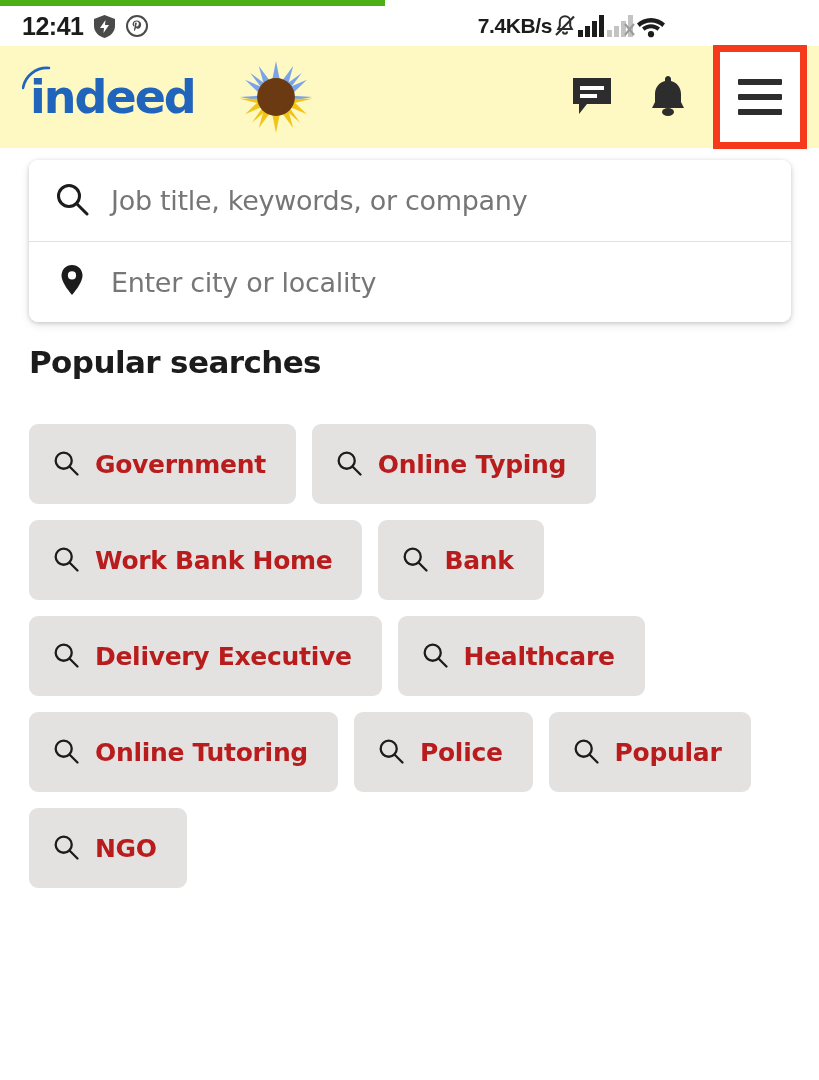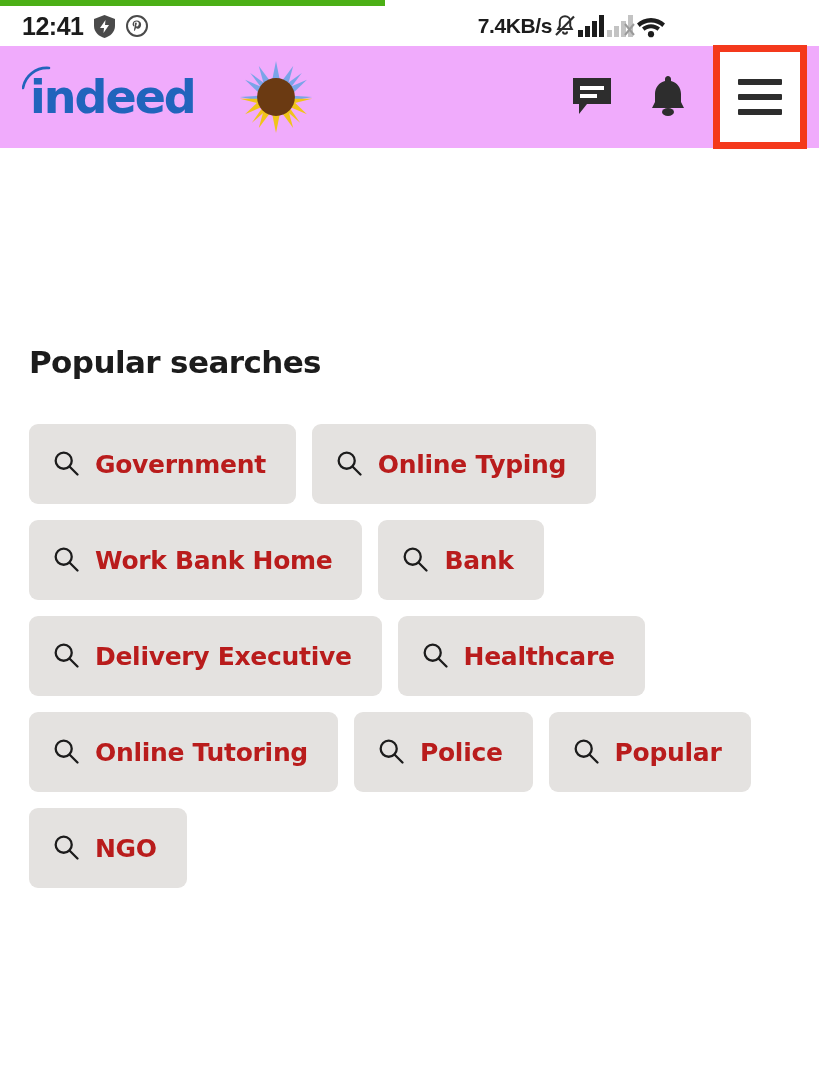--- a/index.html
+++ b/index.html
@@ -69,21 +69,21 @@
   .sicon { display: flex; align-items: center; }
 
   
   .appbar {
     position: absolute;
     top: 46px; left: 0;
     width: 819px;
     height: 102px;
     display: flex;
     align-items: center;
-    background: #f0abfc;
+    background: #fef9c3;
   }
   .brand-wrap {
     display: flex;
     align-items: center;
     gap: 38px;
     padding-left: 30px;
   }
   .logo-indeed {
     position: relative;
     font-size: 46px;
@@ -327,20 +327,40 @@
           <span class="hamburger">
             <span></span>
               <span></span>
               <span></span>
           </span>
         </button>
       </div>
     </div>
   </div>
 
+  <div class="search-card">
+    <div class="search-row">
+      <span>
+        <svg width="34" height="34" viewBox="0 0 34 34">
+          <circle cx="14" cy="14" r="10.5" fill="none" stroke="#1c1c1c" stroke-width="3"></circle>
+          <line x1="21.5" y1="21.5" x2="32" y2="32" stroke="#1c1c1c" stroke-width="3" stroke-linecap="round"></line>
+        </svg>
+      </span>
+      <span class="search-ph">Job title, keywords, or company</span>
+    </div>
+    <div class="search-row">
+      <span>
+        <svg width="34" height="34" viewBox="0 0 34 34">
+          <path d="M17 2 C11 2 6.5 6.6 6.5 12.6 C6.5 20.5 17 32 17 32 C17 32 27.5 20.5 27.5 12.6 C27.5 6.6 23 2 17 2 Z" fill="#1c1c1c"></path>
+          <circle cx="17" cy="12.4" r="4.1" fill="#ffffff"></circle>
+        </svg>
+      </span>
+      <span class="search-ph">Enter city or locality</span>
+    </div>
+  </div>
 
   <div class="section-title">Popular searches</div>
 
   <div class="chips" id="chips">
       <button class="chip">
         <span><svg width="26" height="26" viewBox="0 0 34 34">
             <circle cx="14" cy="14" r="10.5" fill="none" stroke="#1c1c1c" stroke-width="3"></circle>
             <line x1="21.5" y1="21.5" x2="32" y2="32" stroke="#1c1c1c" stroke-width="3" stroke-linecap="round"></line>
           </svg></span>
         <span class="chip-label">Government</span>

